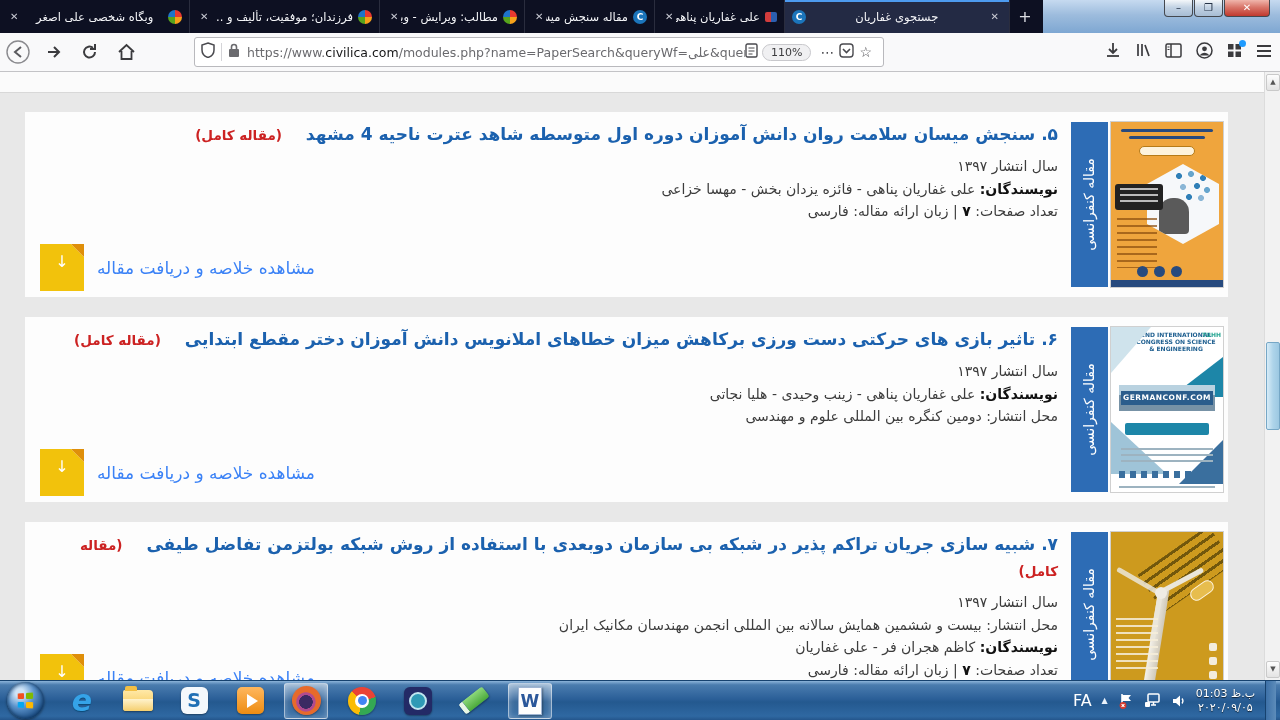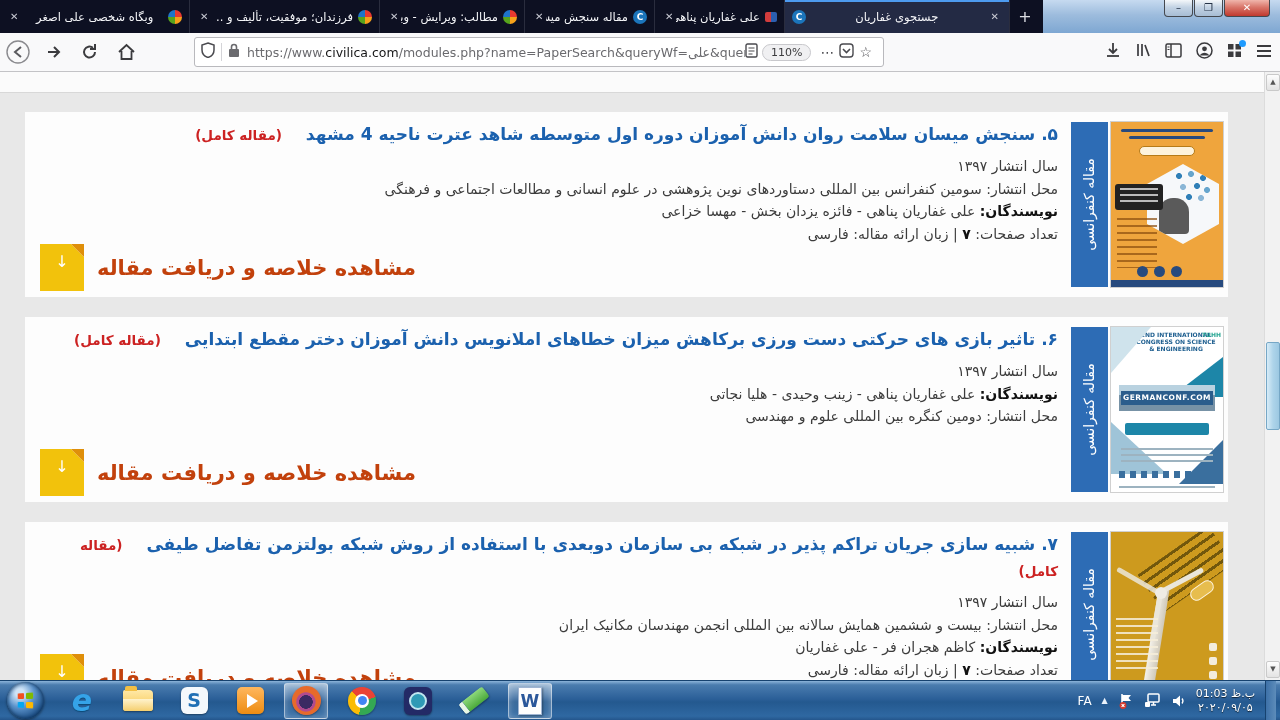--- a/index.html
+++ b/index.html
@@ -52,21 +52,21 @@
   .poster { width:112px; height:165px; position:relative; overflow:hidden; box-shadow:0 0 0 1px #d0d0d0; }
   .ribbon { position:relative; width:37px; height:165px; background:#2d6cb5; }
   .ribbon span { position:absolute; width:165px; height:37px; left:-64px; top:64px; transform:rotate(-90deg);
                  color:#fff; text-align:center; line-height:37px; font-size:14px; white-space:nowrap; }
   .card-body { position:absolute; top:10px; right:170px; left:15px; }
   .title-row { font-size:17px; font-weight:bold; color:#1b61ae; line-height:25px; margin-bottom:7px; }
   .badge { color:#cc2222; font-size:13.5px; font-weight:bold; margin-right:18px; }
   .meta { font-size:14px; color:#3c3c3c; line-height:22.5px; }
   .meta b { color:#111; }
   .dl-row { position:absolute; left:15px; top:132px; display:flex; flex-direction:row-reverse; align-items:center; gap:13px; direction:ltr; }
-  .dl-link { color:#c2410c; font-size:21px; direction:rtl;font-weight:bold; }
+  .dl-link { color:#3b82f6; font-size:17px; direction:rtl; }
   .dl-icon { position:relative; width:44px; height:47px; background:#f2c20c; }
   .dl-icon::before { content:""; position:absolute; top:0; right:0; border-style:solid; border-width:0 13px 13px 0;
                      border-color:transparent #fdfdfd transparent transparent; }
   .dl-icon::after { content:""; position:absolute; top:0; right:0; border-style:solid; border-width:13px 0 0 13px;
                     border-color:#df8f0a transparent transparent transparent; }
   .dl-arrow { position:absolute; top:8px; left:0; width:44px; text-align:center; color:#fff; font-size:16px; }
 
   
   .poster.p1 { background:#efa53d; }
   .p1 .hdr { position:absolute; top:7px; left:10px; right:10px; height:3px; background:#274a7e; border-radius:2px; }
@@ -157,21 +157,21 @@
   .chrome { position:relative; width:28px; height:28px; border-radius:50%;
       background:conic-gradient(from -45deg, #ea4335 0 33%, #34a853 33% 66%, #fbbc05 66% 100%); box-shadow:0 1px 2px rgba(0,0,0,.4); }
   .chrome::before { content:""; position:absolute; top:7px; left:7px; width:14px; height:14px; border-radius:50%; background:#fff; }
   .chrome::after { content:""; position:absolute; top:9.5px; left:9.5px; width:9px; height:9px; border-radius:50%; background:#4285f4; }
   .univ { width:28px; height:28px; border-radius:6px; background:#232a66; display:flex; align-items:center; justify-content:center; box-shadow:0 1px 2px rgba(0,0,0,.4); }
   .univ i { width:18px; height:18px; border-radius:50%; background:#2f9ab5; border:2px solid #bfe6ef; }
   .greenpen { width:30px; height:13px; border-radius:3px; background:linear-gradient(180deg,#8ed97c,#4aa93a); transform:rotate(-38deg); box-shadow:0 1px 2px rgba(0,0,0,.4); border-left:5px solid #e8f6e4; }
   .wordic { position:relative; width:24px; height:28px; background:#fdfdfd; border:1px solid #9fb4d2; box-shadow:1px 1px 2px rgba(0,0,0,.35);
       color:#2b579a; font-weight:bold; font-size:17px; text-align:center; line-height:26px; }
   #tray { margin-left:auto; display:flex; align-items:center; gap:10px; padding-right:4px; color:#fff; }
-  #lang { font-size:12px; }
+  #lang { font-size:16px; }
   #trayup { font-size:8px; color:#eaf2fa; }
   .trayicon svg { display:block; }
   #clock { text-align:center; font-size:11px; line-height:14px; text-shadow:0 1px 1px #123; direction:rtl; }
   #showdesk { width:11px; height:40px; border-left:1px solid #16426f; background:linear-gradient(90deg,#3d71a8,#5d8cba); }
 </style>
 </head>
 <body>
 
 <div id="stage">
 
@@ -343,21 +343,20 @@
             <span>مقاله کنفرانسی</span>
           </div>
       </div>
       <div class="card-body">
         <div class="title-row">
           <span>۵.</span>
           <a>سنجش میسان سلامت روان دانش آموزان دوره اول متوسطه شاهد عترت ناحیه 4 مشهد</a>
           <span class="badge">(مقاله کامل)</span>
         </div>
         <div class="meta">سال انتشار ۱۳۹۷</div>
-        <div class="meta">محل انتشار: سومین کنفرانس بین المللی دستاوردهای نوین پژوهشی در علوم انسانی و مطالعات اجتماعی و فرهنگی</div>
         <div class="meta"><b>نویسندگان:</b> <span>علی غفاریان پناهی - فائزه یزدان بخش - مهسا خزاعی</span></div>
         <div class="meta"><span>تعداد صفحات:</span> <b>۷</b> <span>| زبان ارائه مقاله: فارسی</span></div>
       </div>
       <div class="dl-row">
         <a class="dl-link">مشاهده خلاصه و دریافت مقاله</a>
         <div class="dl-icon">
             <span class="dl-arrow">↓</span>
           </div>
       </div>
     </div>

